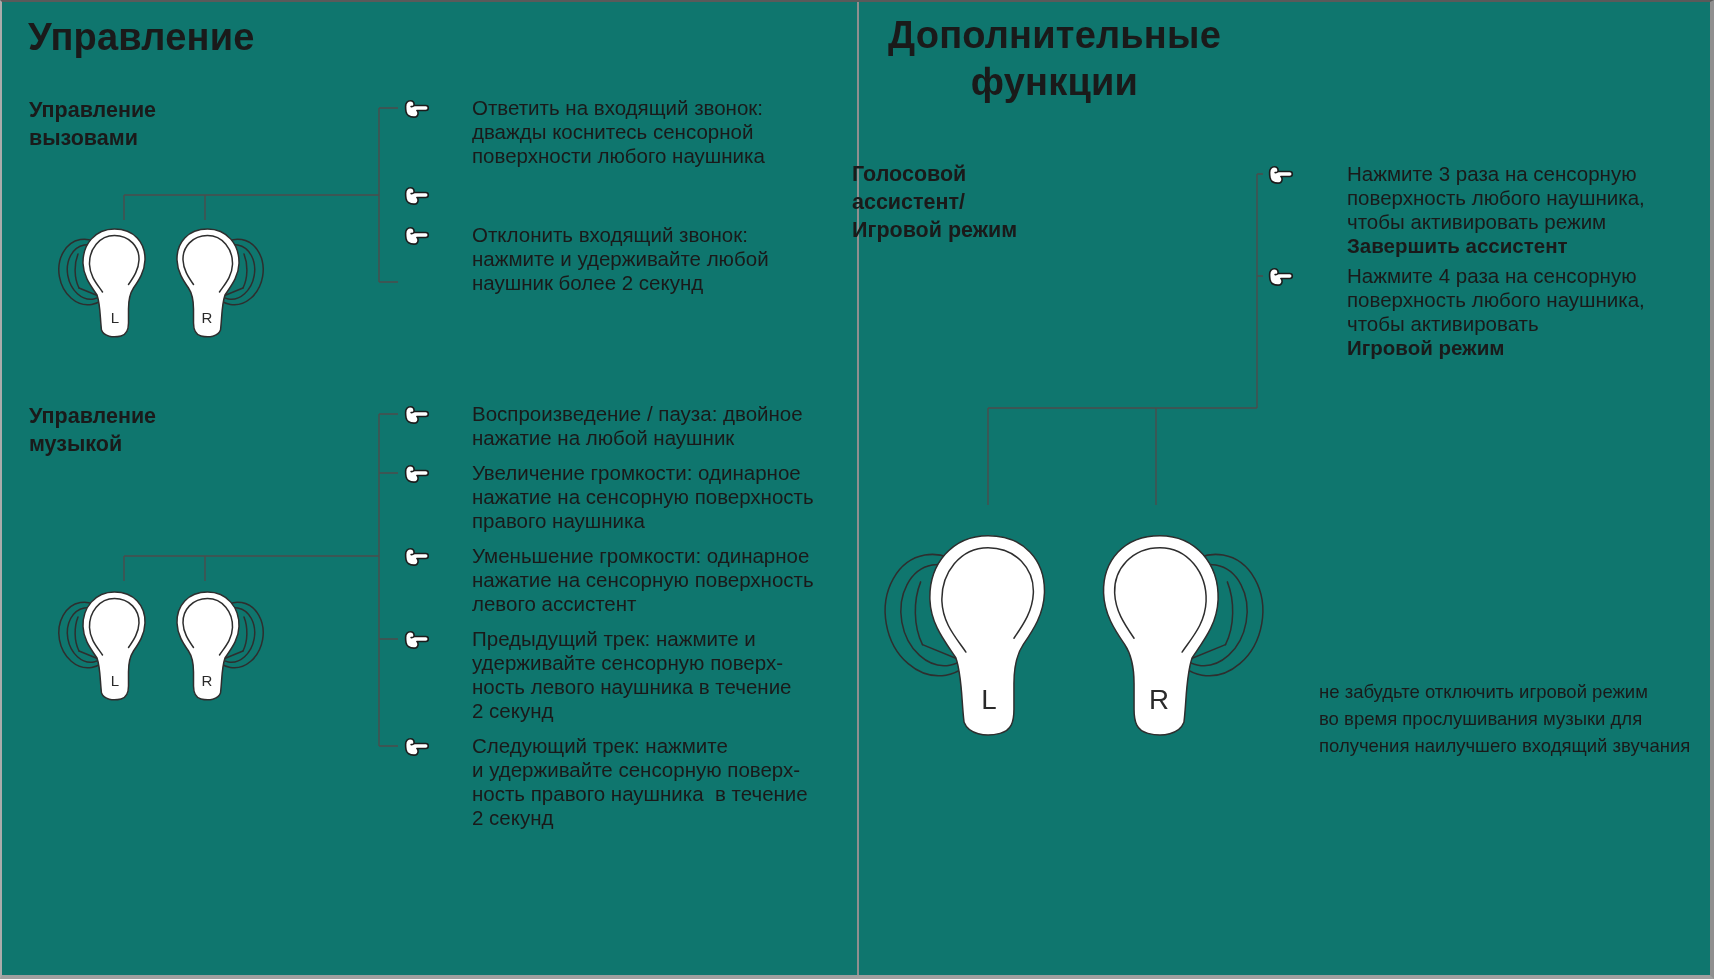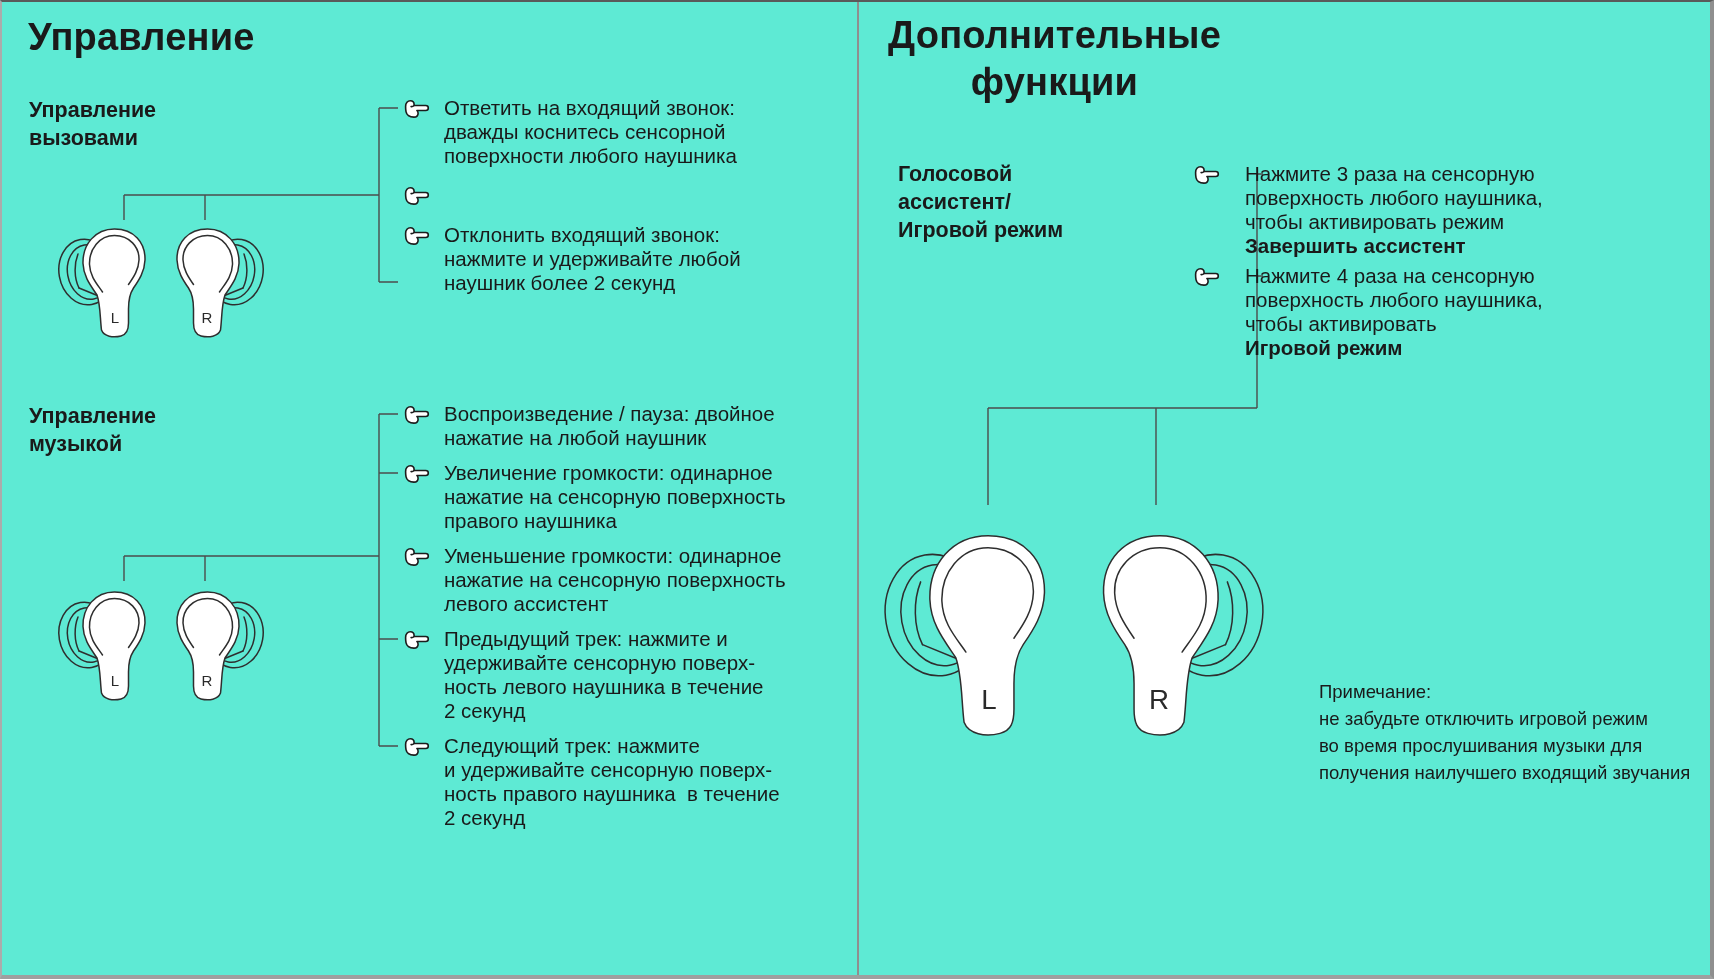--- a/index.html
+++ b/index.html
@@ -1,29 +1,29 @@
 <!DOCTYPE html>
 <html><head>
 <meta charset="utf-8">
 <style>
   html,body{margin:0;padding:0;background:#e8e8e8;}
   .sheet{
-    position:relative; width:1714px; height:979px; background:#5eead4;
+    position:relative; width:1714px; height:979px; background:#0f766e;
     box-sizing:border-box; overflow:hidden;
     border-top:2px solid #5a5a5a; border-left:2px solid #ababab;
     border-right:4px solid #8f8f8f; border-bottom:4px solid #9f9f9f;
     font-family:"Liberation Sans", sans-serif; color:#1a1a1a;
   }
   .divider{position:absolute; left:855px; top:0; width:2px; height:979px; background:#8f8f8f;}
   .abs{position:absolute;}
   .pre{white-space:pre;}
   .title{font-size:38px; font-weight:700; line-height:47px; letter-spacing:.2px; margin:0;}
   .heading{font-size:21.5px; font-weight:700; line-height:28px;}
   .bullets{display:flex; flex-direction:column;}
-  .bullet{display:flex; align-items:flex-start;}
+  .bullet{display:flex; align-items:flex-start;gap:28px;}
   .g15 .bullet{margin-bottom:15px;}
   .g11 .bullet{margin-bottom:11px;}
   .g6  .bullet{margin-bottom:6px;}
   .handcol{flex:0 0 44px;}
   .handcol.wide{flex:0 0 55px;}
   .hand-svg{display:block; margin-top:0px;}
   .btext{margin:0; font-size:20.5px; line-height:24px; font-weight:400;}
   .bold-line{display:block; font-weight:700;}
   .note{font-size:18.5px; line-height:27px;}
   .connectors{position:absolute; left:0; top:0; pointer-events:none;}
@@ -190,25 +190,25 @@
       <p class="btext pre">Следующий трек: нажмите
 и удерживайте сенсорную поверх-
 ность правого наушника  в течение
 2 секунд</p>
     </div>
   </div>
 
   <h1 class="title pre abs" style="left:886px; top:10px;text-align:center;">Дополнительные
 функции</h1>
 
-  <div class="heading pre abs" style="left:896px; top:158px;">Голосовой
+  <div class="heading pre abs" style="left:850px; top:158px;">Голосовой
 ассистент/
 Игровой режим</div>
 
-  <div class="bullets g6 abs" style="left:1188px; top:160px; width:450px;">
+  <div class="bullets g6 abs" style="left:1262px; top:160px; width:450px;">
     <div class="bullet">
       <span class="handcol wide">
         <svg class="hand-svg" width="30" height="25" viewBox="0 0 30 25">
             <g stroke="#1c1c1c" stroke-width="1.6" fill="#fff" stroke-linecap="round" stroke-linejoin="round">
               <path d="M5.6 10.4 C5.6 6.9 7.7 4.7 10.3 4.7 C12.7 4.7 14.1 6.3 14.1 8.5 L14.1 9.5 L25.7 9.5 C27.3 9.5 28.3 10.5 28.3 12 C28.3 13.5 27.3 14.5 25.7 14.5 L16.9 14.5 C17.7 15.2 18.1 16.1 18.1 17.2 C18.1 19.5 16.3 21.1 13.9 21.1 C9.5 21.1 6.7 19.3 6 15.7 C5.7 14.1 5.6 12.6 5.6 10.4 Z"></path>
               <path fill="none" d="M14.1 9.5 C13.3 10.3 12.3 10.7 11.1 10.6"></path>
             </g>
           </svg>
       </span>
       <p class="btext"><span class="pre">Нажмите 3 раза на сенсорную
@@ -241,19 +241,18 @@
       </g>
       <path fill="#ffffff" vector-effect="non-scaling-stroke" d="M45.5 124 C44 112 44.5 99 41 89 C35 80 27.5 71 27 57.5 C26.5 38.5 39 23 58.5 23 C78 23 89.5 36.5 89 54 C88.6 65.5 83 74 77.5 82 C73.5 88 72.5 95 72.5 103 L72.5 117 C72.5 124 71 128.5 65 130 C57 132 48 130.5 45.5 124 Z"></path>
       <path vector-effect="non-scaling-stroke" d="M46.5 86 C41 78 34 70.5 33.5 58.5 C33 43 43.5 29.5 58.5 29.5 C73.5 29.5 83.5 41 83 54 C82.6 63.5 78 70.5 72.5 78.5"></path>
     </g>
     <use href="#bud-c" transform="translate(210 0) scale(-1 1)"></use>
     <text class="ebl" x="59" y="117" text-anchor="middle">L</text>
     <text class="ebl" x="151" y="117" text-anchor="middle">R</text>
   </svg>
 
   <div class="note abs" style="left:1317px; top:676px;">
-    <div class="pre">Примечание:</div>
     <div class="pre">не забудьте отключить игровой режим
 во время прослушивания музыки для
 получения наилучшего входящий звучания</div>
   </div>
 
 </div>
 
 </body></html>

